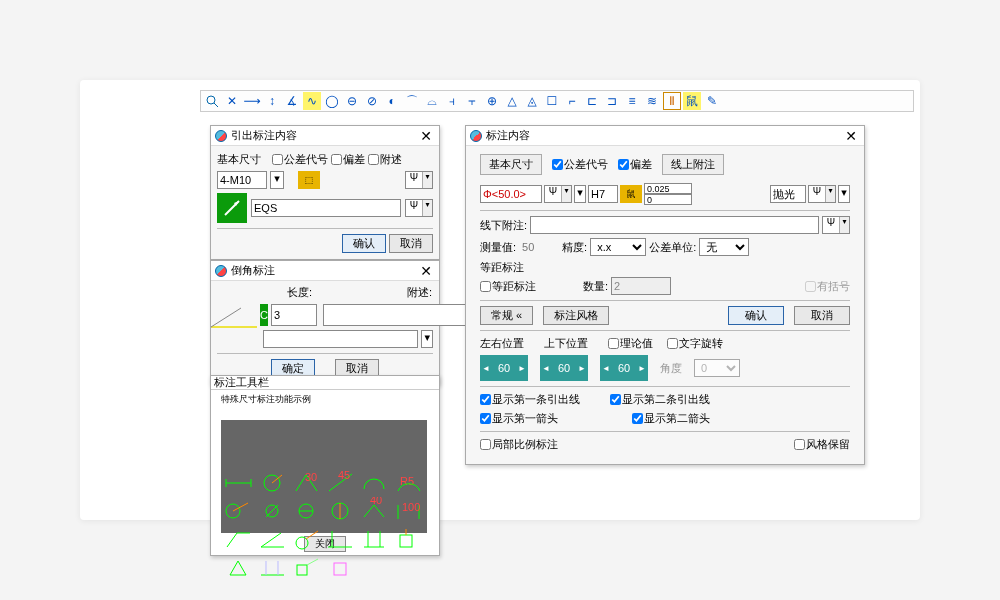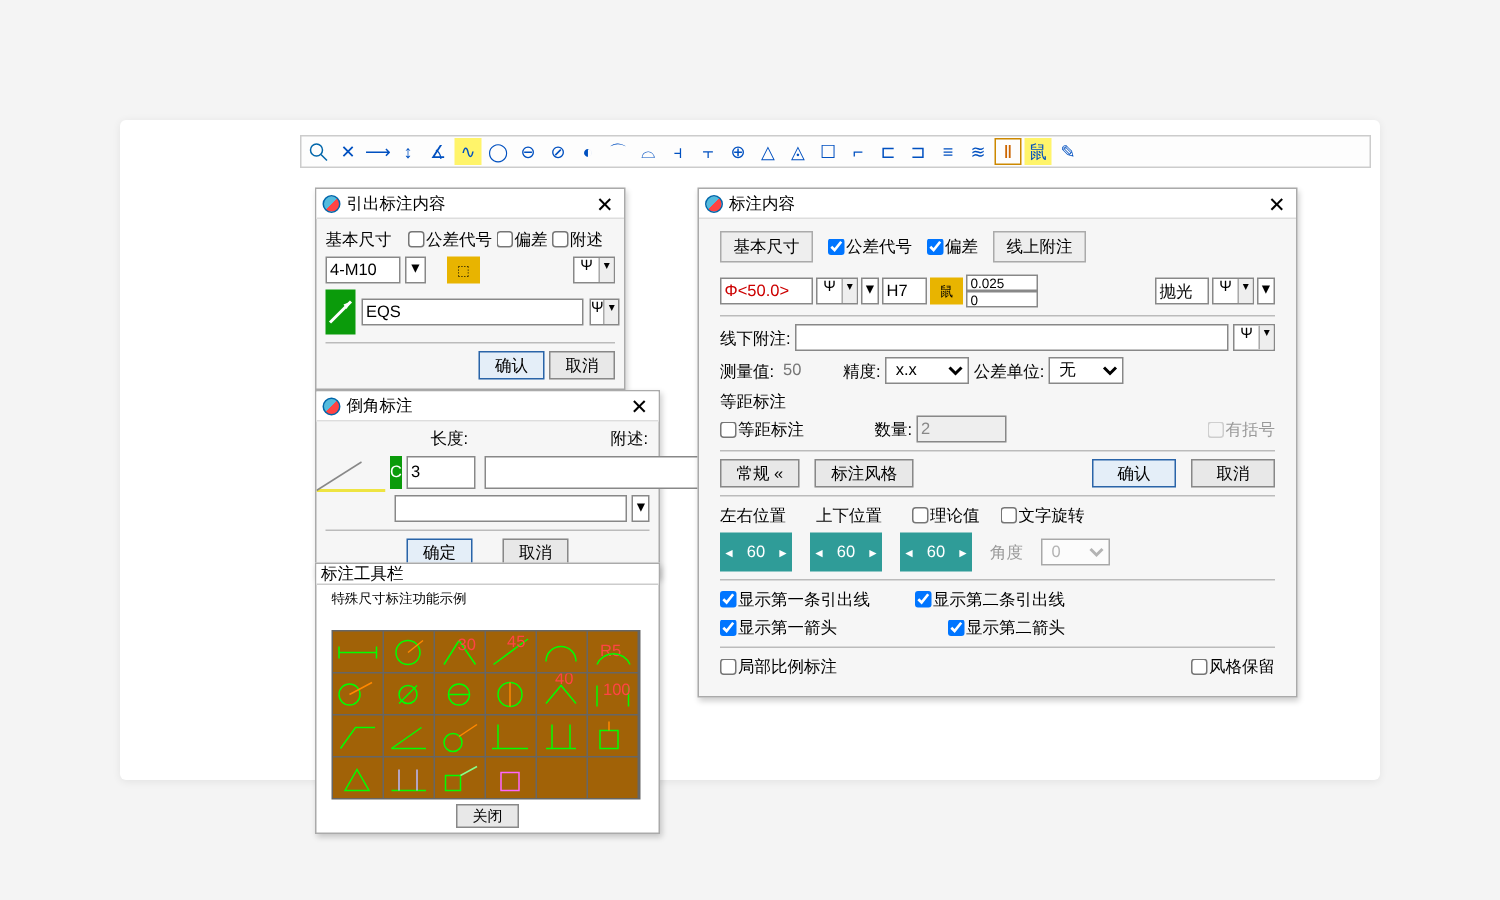--- a/index.html
+++ b/index.html
@@ -22,21 +22,21 @@
 .sdrop>span:first-child{flex:1;text-align:center;font-size:10px;}
 .sdrop>span:last-child{width:10px;text-align:center;border-left:1px solid #aaa;font-size:8px;background:#eee;}
 .grn{width:30px;height:30px;background:#0b9b0b;display:flex;align-items:center;justify-content:center;color:#fff;font-weight:bold;}
 .hr{border:none;border-top:1px solid #bbb;margin:3px 6px;}
 .tabbtn{border:1px solid #aaa;background:#eee;padding:2px 8px;font-size:11px;}
 .dimimg{width:48px;height:26px;background:#2f9c98;position:relative;display:flex;align-items:center;justify-content:center;color:#fff;font-size:10px;}
 .dimimg::before{content:"◄";position:absolute;left:2px;font-size:8px;}
 .dimimg::after{content:"►";position:absolute;right:2px;font-size:8px;}
 .yb{width:22px;height:18px;background:#e8b400;display:inline-flex;align-items:center;justify-content:center;font-size:9px;}
 .specgrid{display:grid;grid-template-columns:repeat(6,33px);grid-auto-rows:27px;gap:1px;background:#666;padding:1px;width:206px;}
-.specgrid>div{background:#a16207;position:relative;}
+.specgrid>div{background:#a16207;position:relative;margin-top:48px;}
 
 .d3t{height:14px;background:#fff;border-bottom:1px solid #ccc;font-size:9px;padding:0 3px;display:flex;align-items:center;}
 </style>
 </head>
 <body>
 <div class="canvas">
 
 <div class="toolbar">
   <div class="tb">
         <svg width="14" height="14">
@@ -64,21 +64,21 @@
   <div class="tb">⌐</div>
   <div class="tb">⊏</div>
   <div class="tb">⊐</div>
   <div class="tb">≡</div>
   <div class="tb">≋</div>
   <div class="tb" style="color:#c60;border:1px solid #c80;">Ⅱ</div>
   <div class="tb" style="background:#fff46a;">鼠</div>
   <div class="tb">✎</div>
 </div>
 
-<div class="dlg" style="left:130px;top:45px;width:207px;">
+<div class="dlg" style="left:130px;top:45px;width:230px;">
   <div class="tbar">
         <div class="logo"></div>
         <span>引出标注内容</span>
         <span class="x">✕</span>
       </div>
   <div class="row" style="padding-top:6px;">
     <span style="width:52px;">基本尺寸</span>
     <label class="chk">
           <input type="checkbox" style="">
           <span>公差代号</span>

